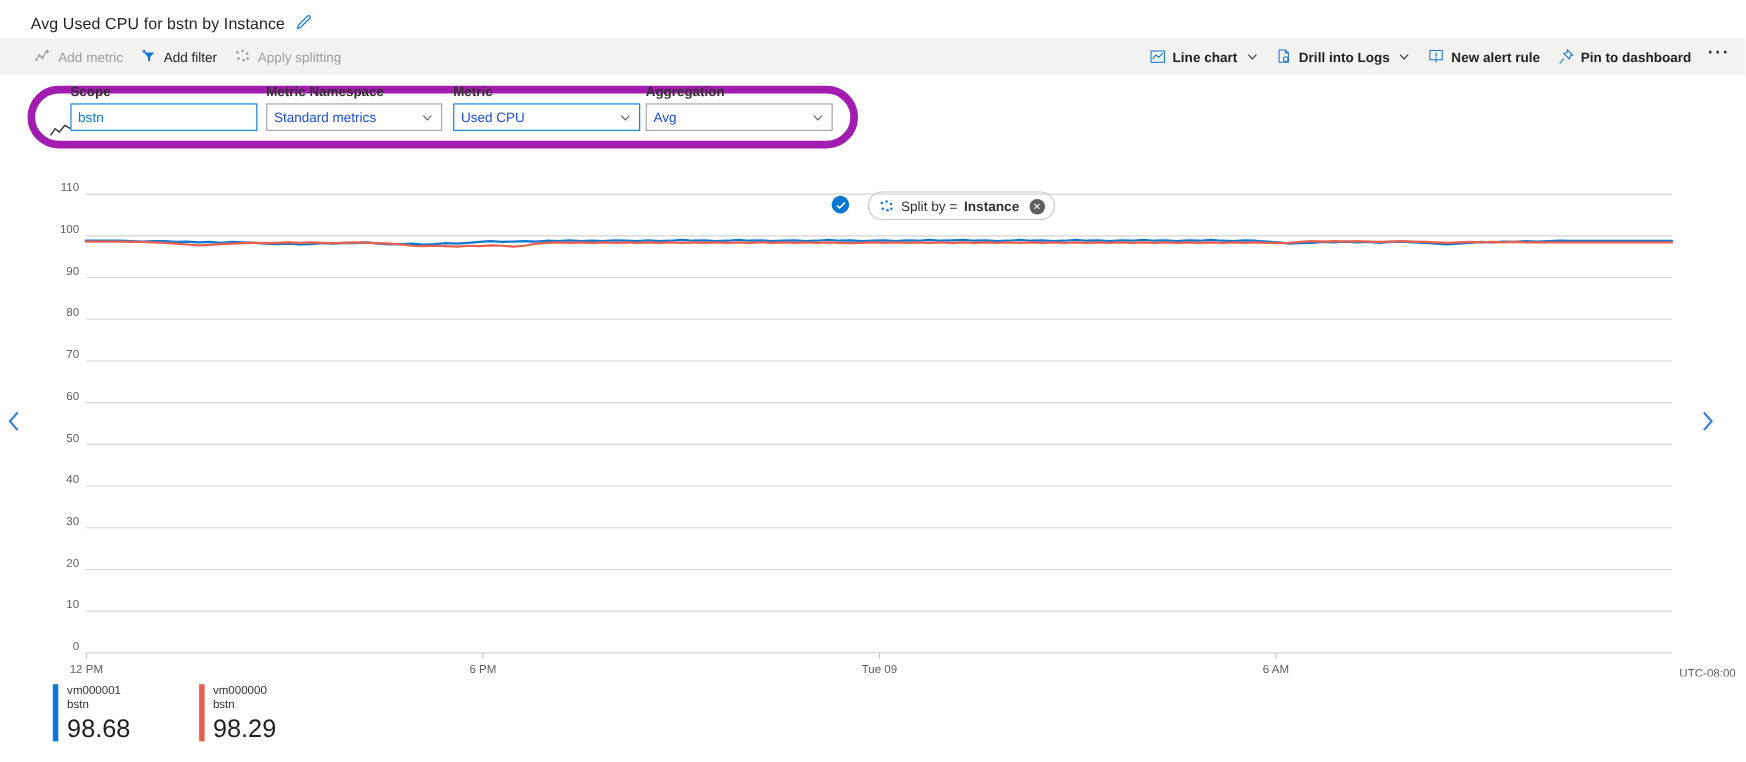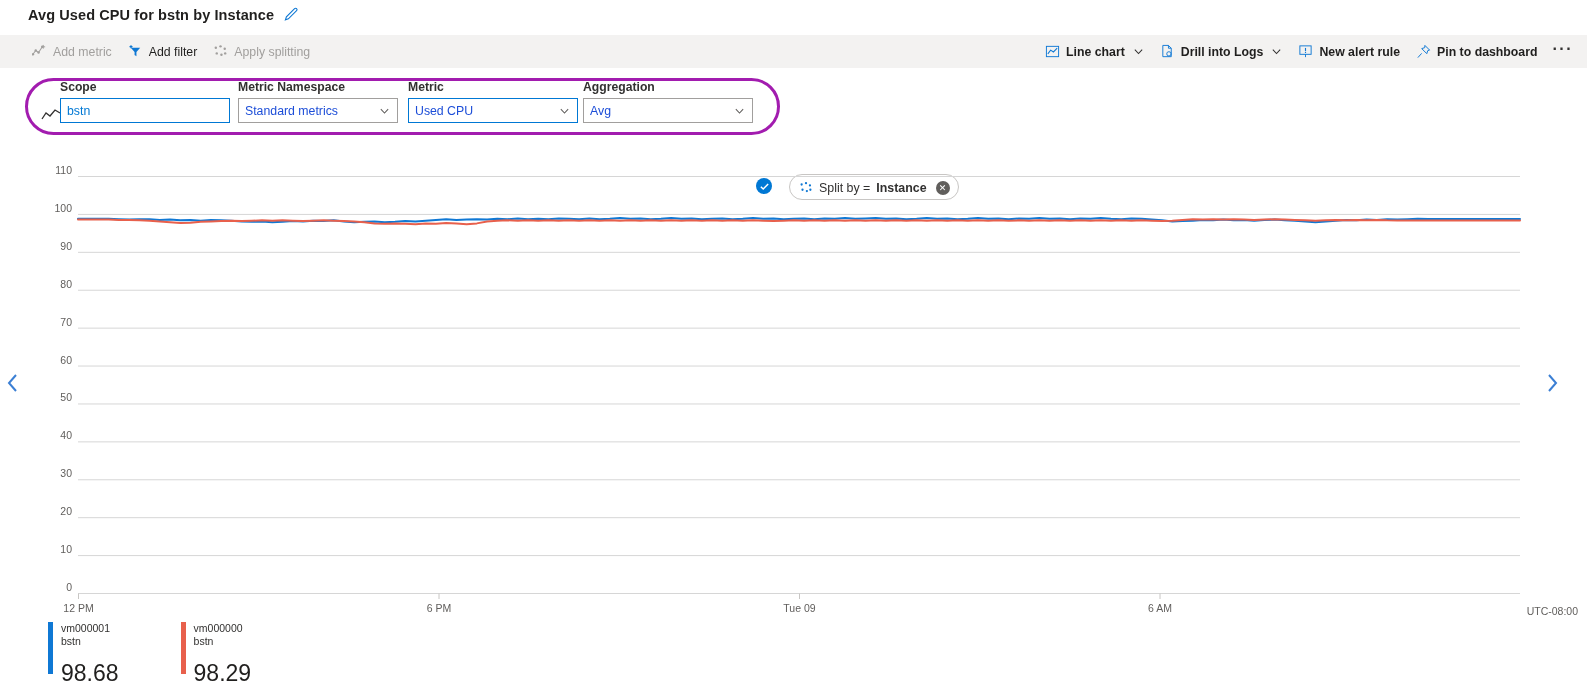--- a/index.html
+++ b/index.html
@@ -20,23 +20,22 @@
     background: #ffffff;
   }
 
   
   .title-row {
     position: absolute;
     left: 28px;
     top: 0px;
     height: 30px;
     display: flex;
-    align-items: center;
+    align-items: flex-end;
     gap: 8px;
-    font-weight: bold;
   }
   .chart-title {
     font-size: 14.5px;
     color: #201f1e;
     letter-spacing: .1px;
     white-space: nowrap;
   }
   .pencil-btn {
     display: inline-flex;
     align-items: center;
@@ -107,21 +106,21 @@
     top: 78px;
     width: 1587px;
     height: 60px;
   }
   .pill {
     position: absolute;
     left: 25px;
     top: 0;
     width: 755px;
     height: 57px;
-    border: 3px solid #a21caf;
+    border: 7px solid #a21caf;
     border-radius: 29px;
     box-sizing: border-box;
     background: #fff;
     display: flex;
     align-items: flex-end;
   }
   .pill-icon {
     position: absolute;
     left: 12px;
     top: 26px;
@@ -253,21 +252,21 @@
   .legend-sub {
     font-size: 10.5px;
     color: #323130;
     line-height: 13px;
     white-space: nowrap;
   }
   .legend-value {
     font-size: 23px;
     color: #201f1e;
     line-height: 27px;
-    margin-top: 12px;
+    margin-top: 1px;
     white-space: nowrap;
   }
 
   
   .nav-arrow {
     position: absolute;
     top: 370px;
     width: 22px;
     height: 26px;
     cursor: pointer;

